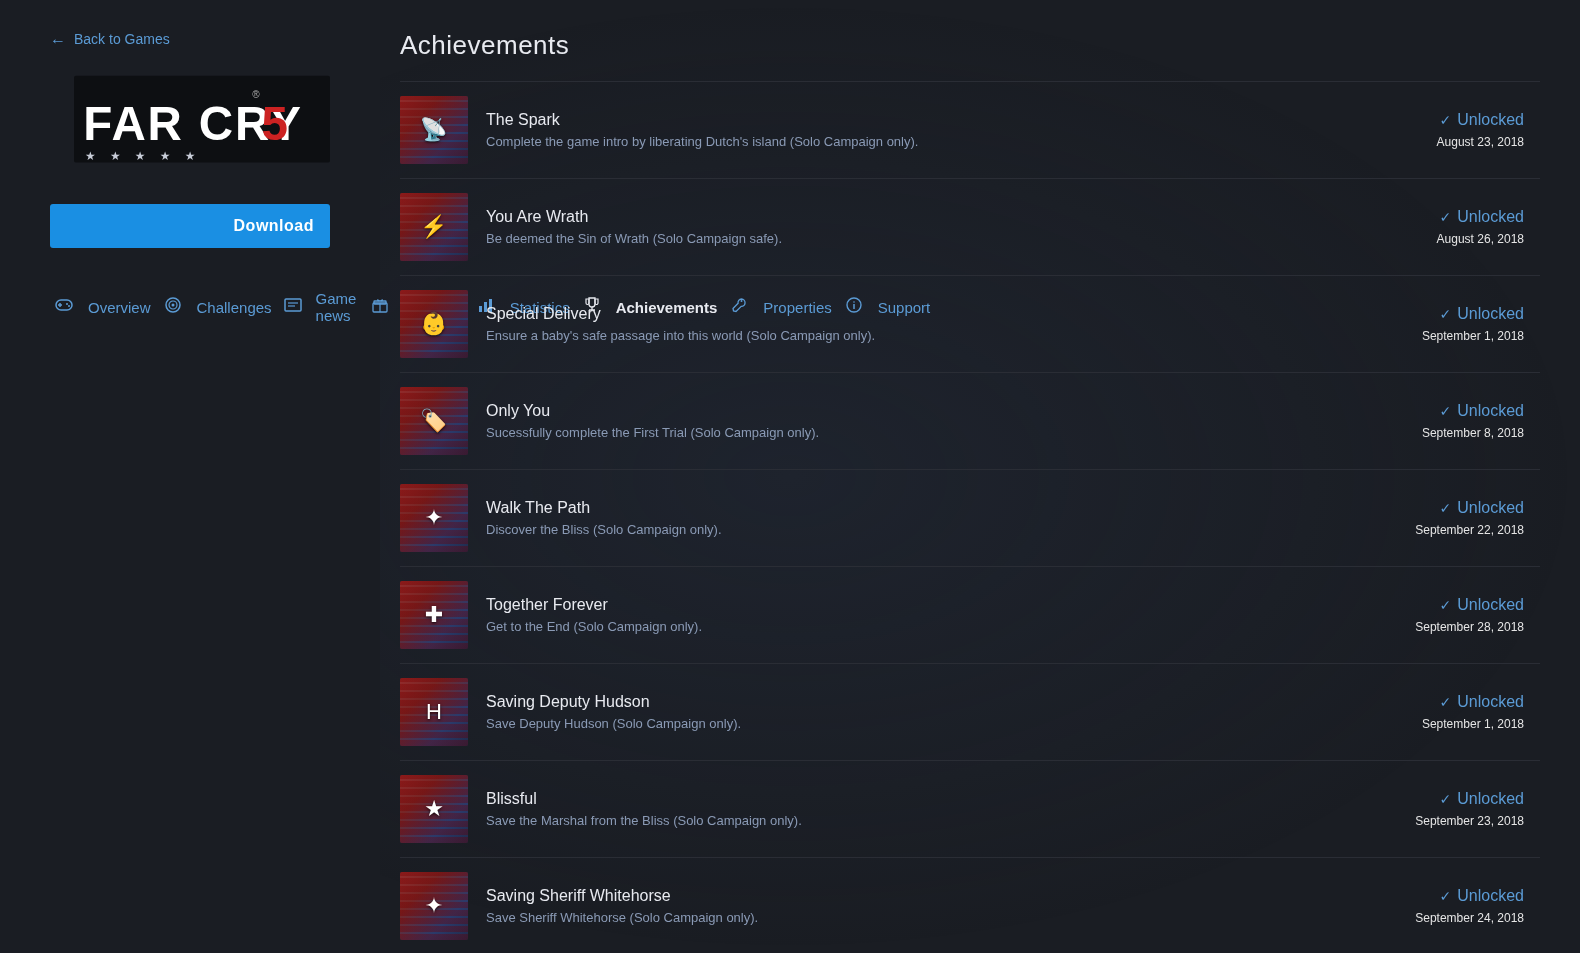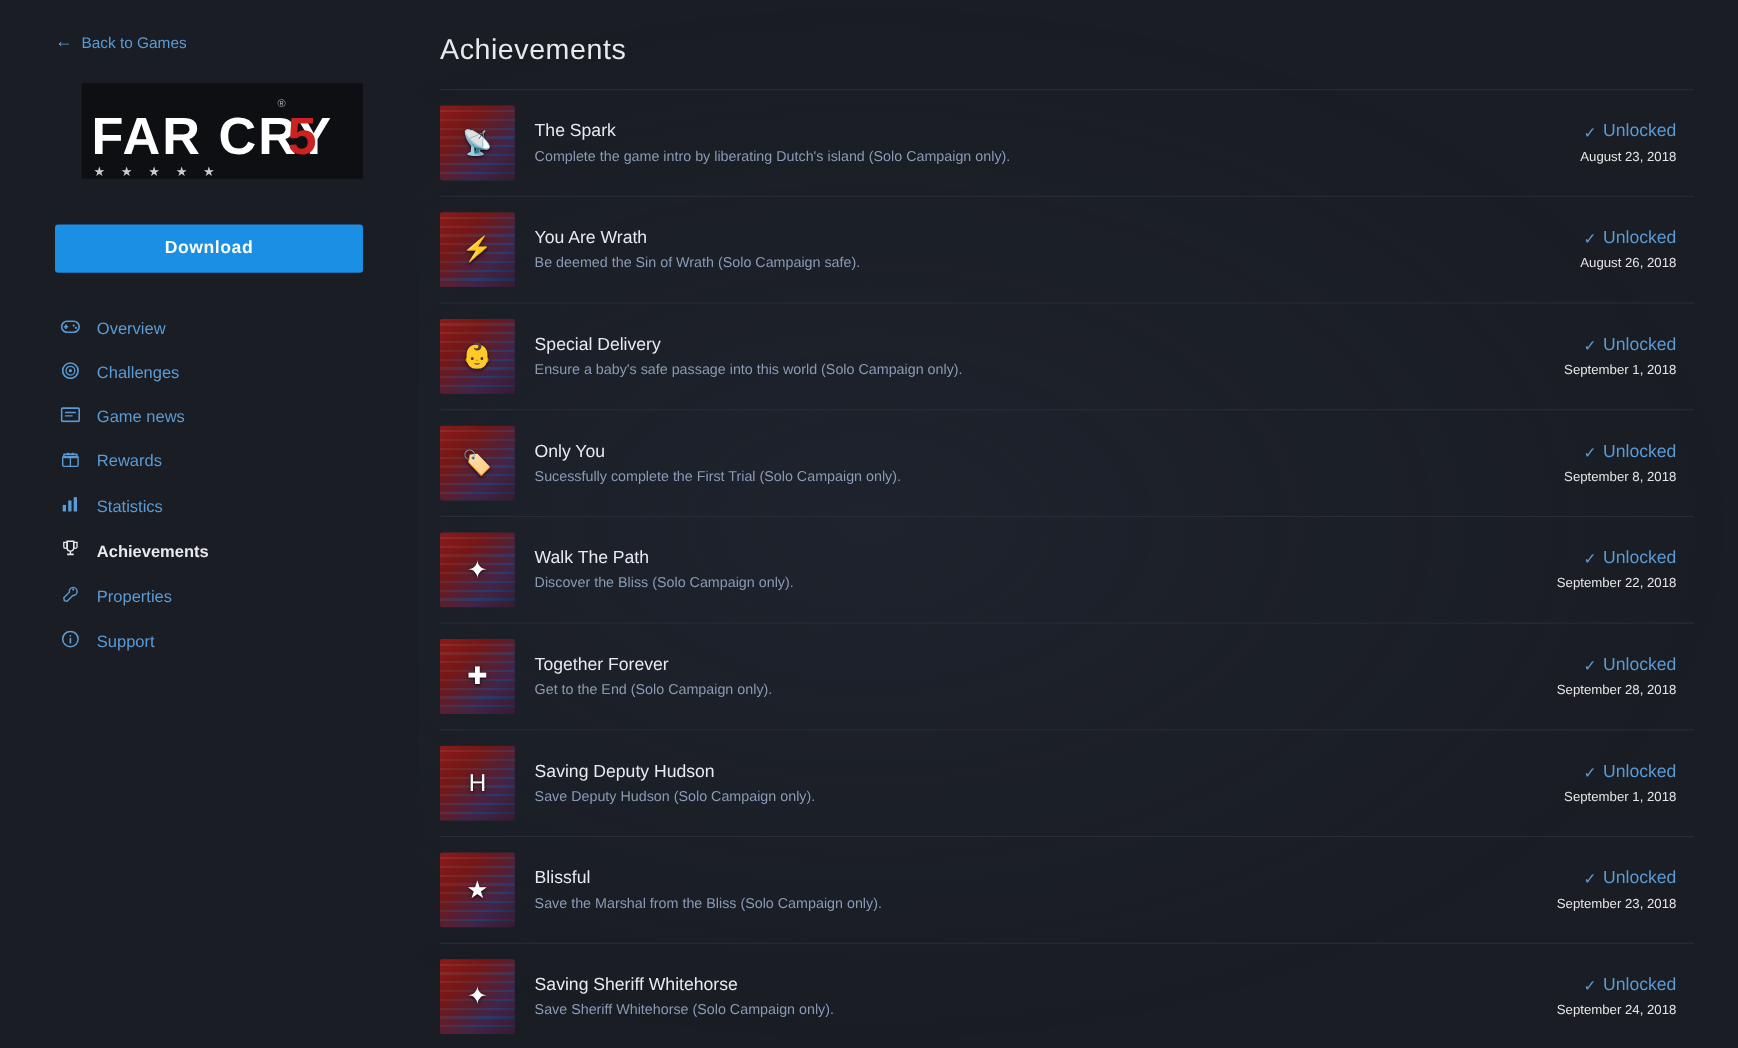--- a/index.html
+++ b/index.html
@@ -75,32 +75,33 @@
     .logo-svg {
       width: 280px;
       height: 110px;
     }
 
     .download-btn {
       background-color: #1a8fe3;
       color: #fff;
       border: none;
       border-radius: 3px;
-      padding: 13px 3px;
+      padding: 13px 16px;
       width: 280px;
       font-size: 16px;
       font-weight: 600;
       cursor: pointer;
       margin-bottom: 32px;
       letter-spacing: 0.5px;
+      text-align: right;
     }
 
     .nav-menu {
       display: flex;
-      flex-direction: column;
+      flex-direction: row;
       gap: 0;
     }
 
     .nav-item {
       display: flex;
       align-items: center;
       gap: 14px;
       padding: 10px 8px 10px 4px;
       color: #5b9bd5;
       font-size: 15px;

